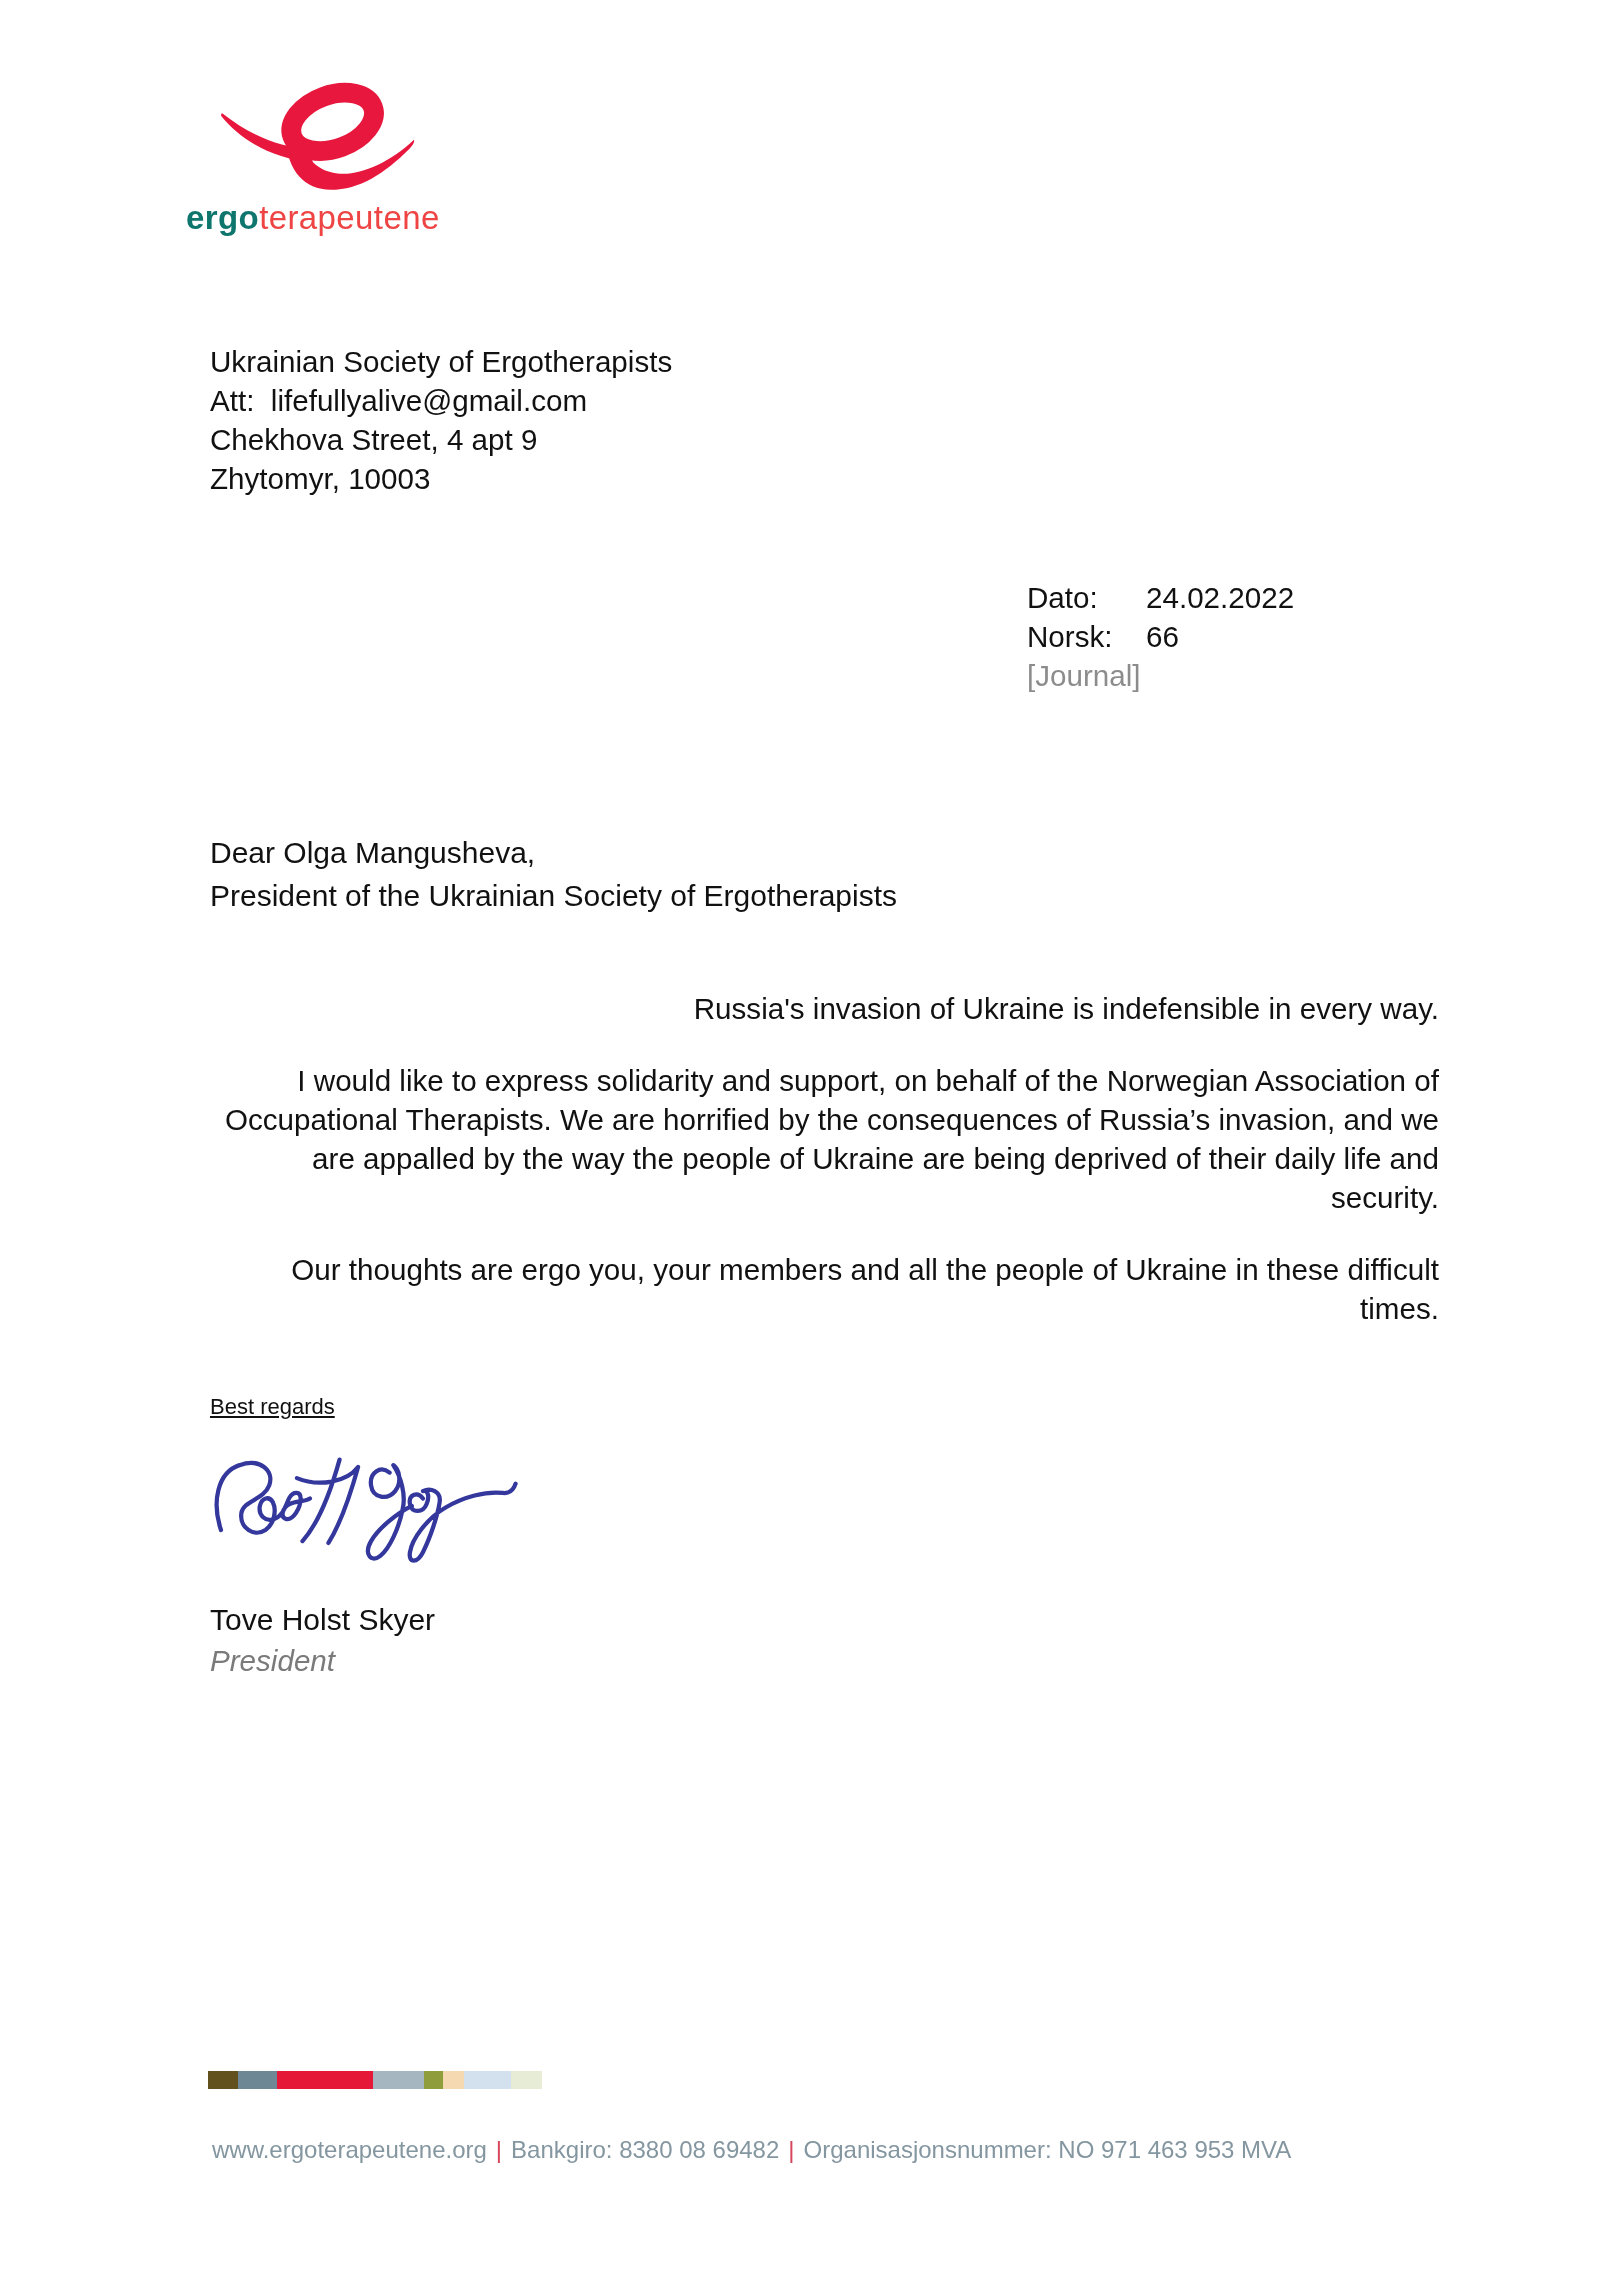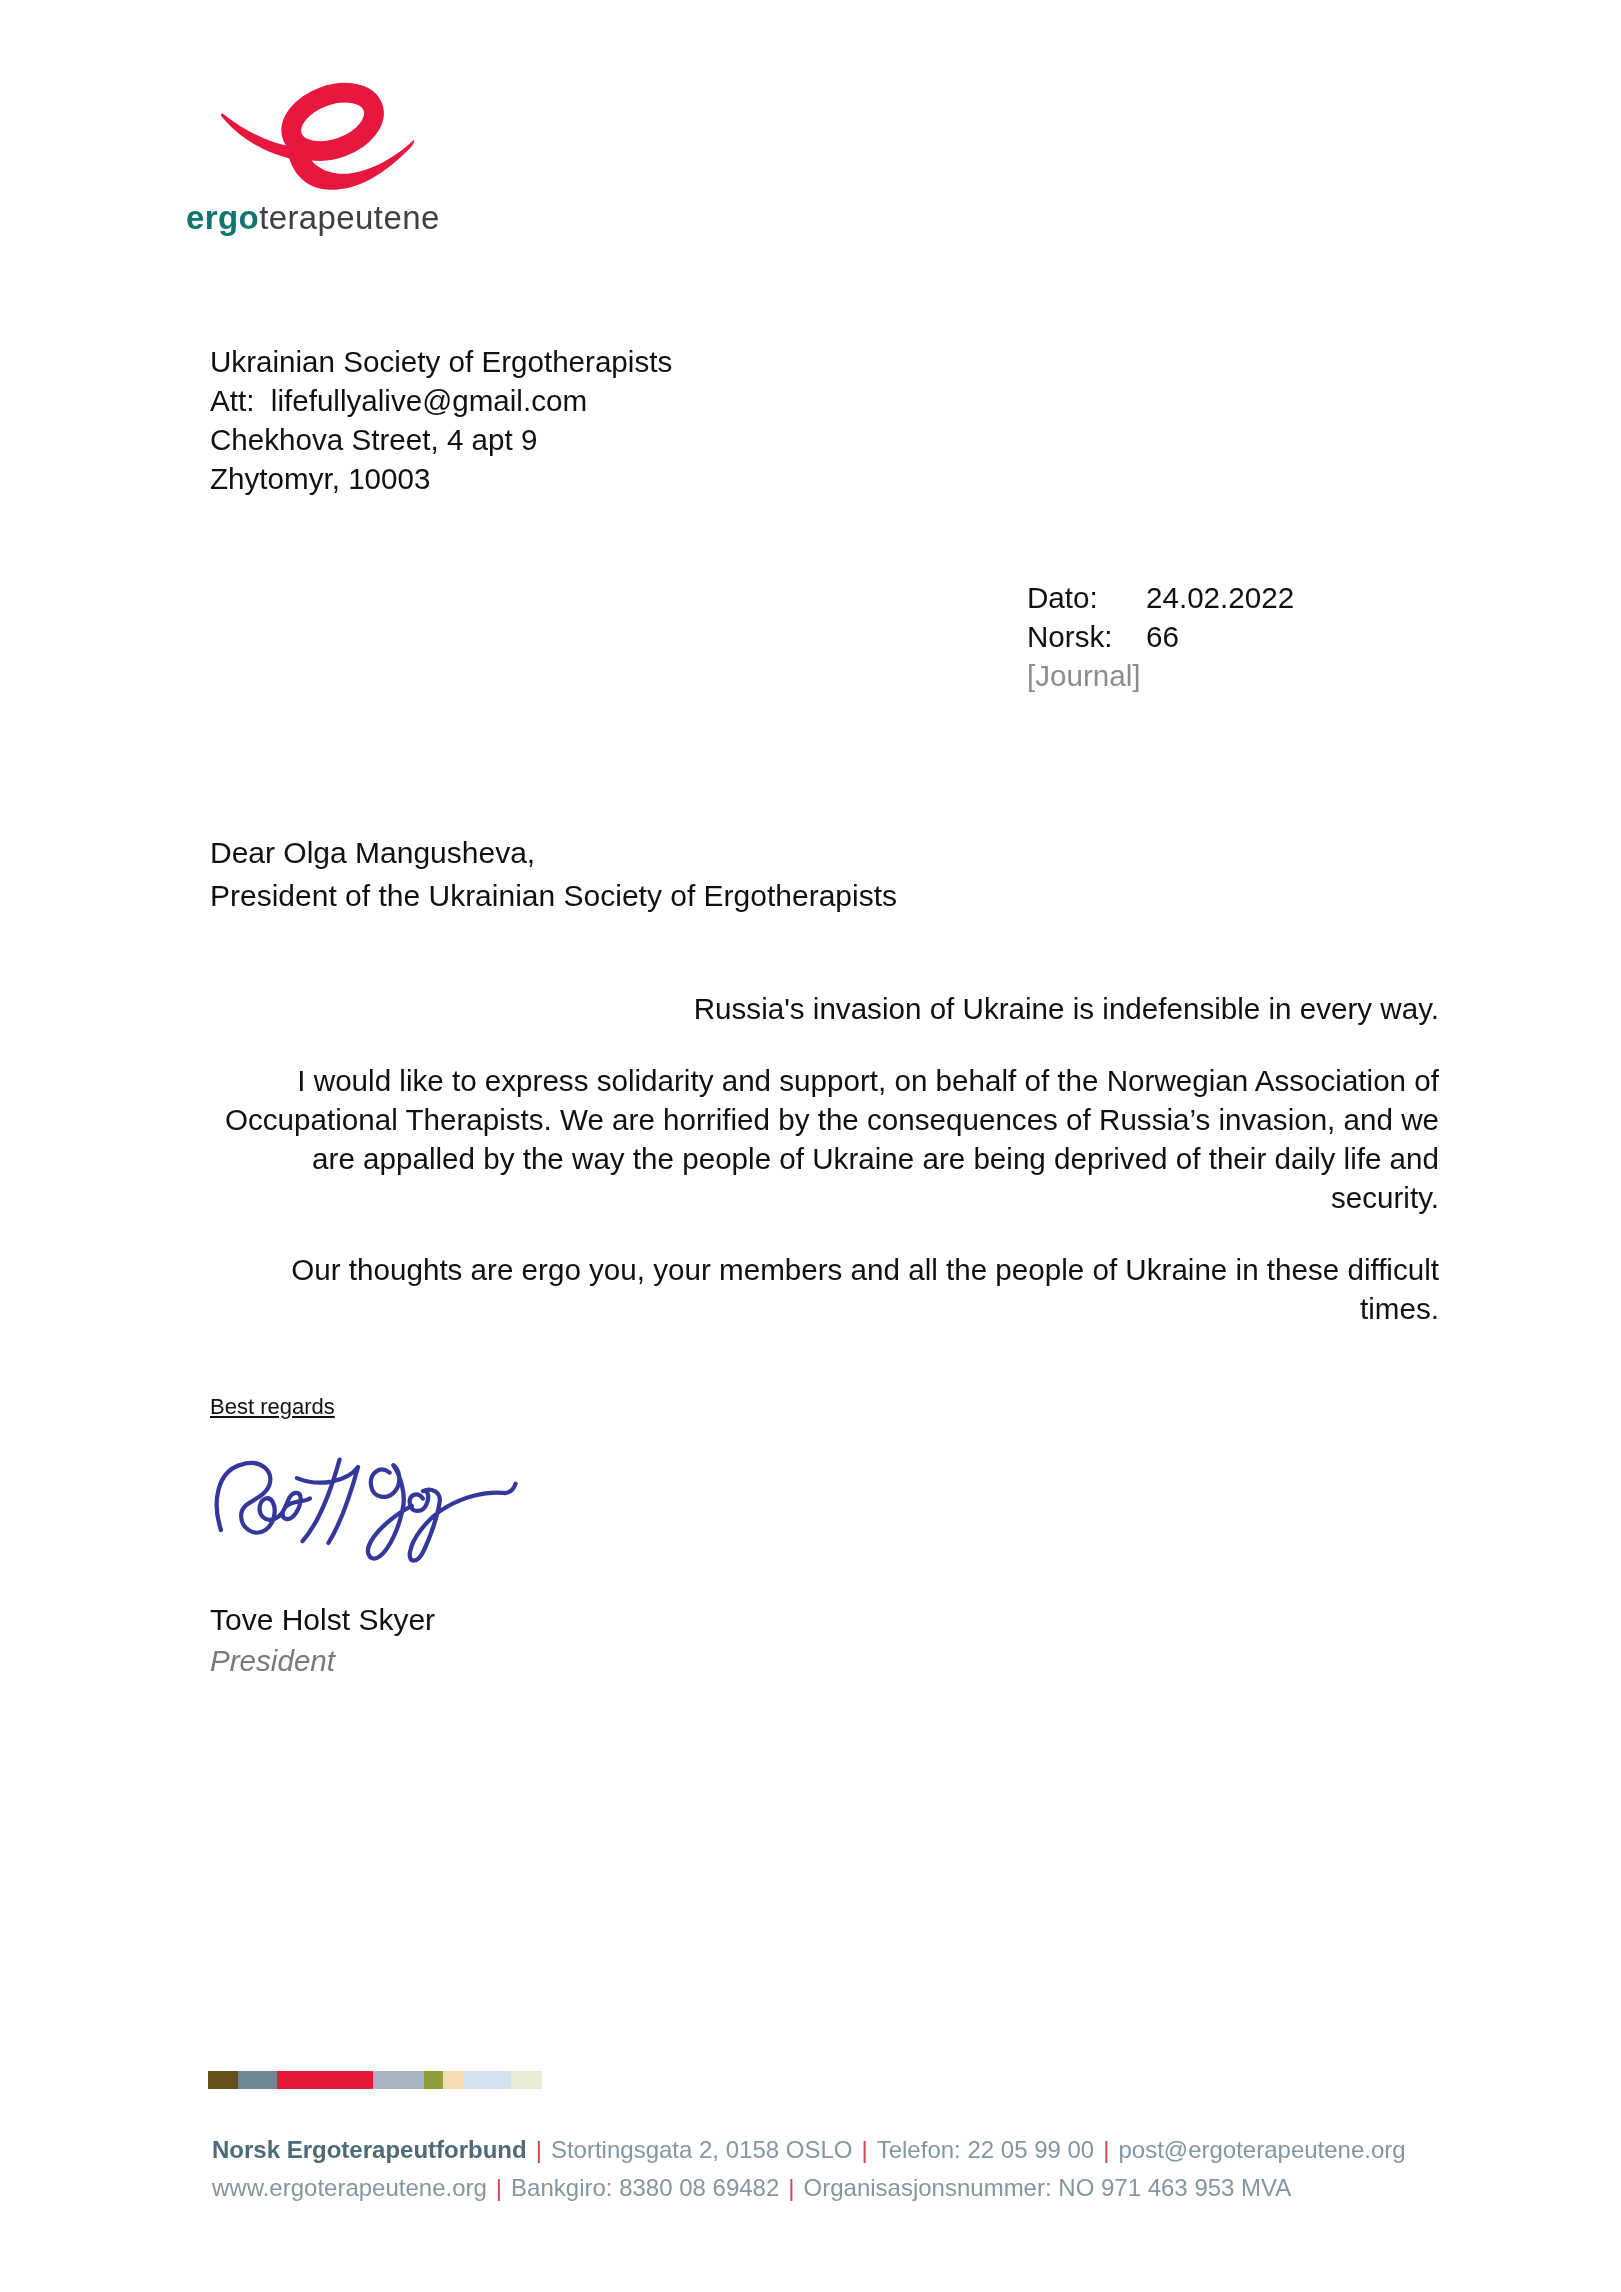--- a/index.html
+++ b/index.html
@@ -4,21 +4,21 @@
 <style>
   html,body{margin:0;padding:0;background:#ffffff;}
   body{font-family:"Liberation Sans", sans-serif; color:#111;}
   #page{position:relative;width:1622px;height:2293px;background:#ffffff;margin:0 auto;overflow:hidden;}
   .abs{position:absolute;}
 
   
   .logo-mark{left:218px;top:70px;width:206px;height:143px;}
   .wordmark{left:186px;top:199px;font-size:33px;letter-spacing:0.4px;white-space:nowrap;}
   .wordmark .bold{font-weight:700;color:#0f766e;}
-  .wordmark .light{font-weight:400;color:#404040;}
+  .wordmark .light{font-weight:400;color:#ef4444;}
 
   
   .addr{left:210px;top:342px;font-size:29.6px;line-height:39px;}
   .addr div{white-space:pre-wrap;}
 
   
   .meta{left:1027px;top:578px;font-size:29.6px;line-height:39px;}
   .meta .lbl{display:inline-block;width:119px;}
   .meta .muted{color:#8c8c8c;}
 
@@ -106,21 +106,18 @@
       <span class="bar-seg" style="width: 96px; background: rgb(229, 25, 55);"></span>
       <span class="bar-seg" style="width: 51px; background: rgb(165, 182, 192);"></span>
       <span class="bar-seg" style="width: 19px; background: rgb(143, 158, 58);"></span>
       <span class="bar-seg" style="width: 21.5px; background: rgb(245, 217, 176);"></span>
       <span class="bar-seg" style="width: 47px; background: rgb(211, 225, 239);"></span>
       <span class="bar-seg" style="width: 31px; background: rgb(231, 236, 215);"></span>
     </div>
 
   <div class="abs footer">
     <div>
-      <span class="f-bold">Norsk Ergoterapeutforbund</span><span class="pipe">|</span><span>Stortingsgata 2, 0158 OSLO</span><span class="pipe">|</span><span>Telefon: 22 05 99 00</span><span class="pipe">|</span><span>post@ergoterapeutene.org</span>
-    </div>
-    <div>
       <span>www.ergoterapeutene.org</span><span class="pipe">|</span><span>Bankgiro: 8380 08 69482</span><span class="pipe">|</span><span>Organisasjonsnummer: NO 971 463 953 MVA</span>
     </div>
   </div>
 
 </div>
 
 
 </body></html>

